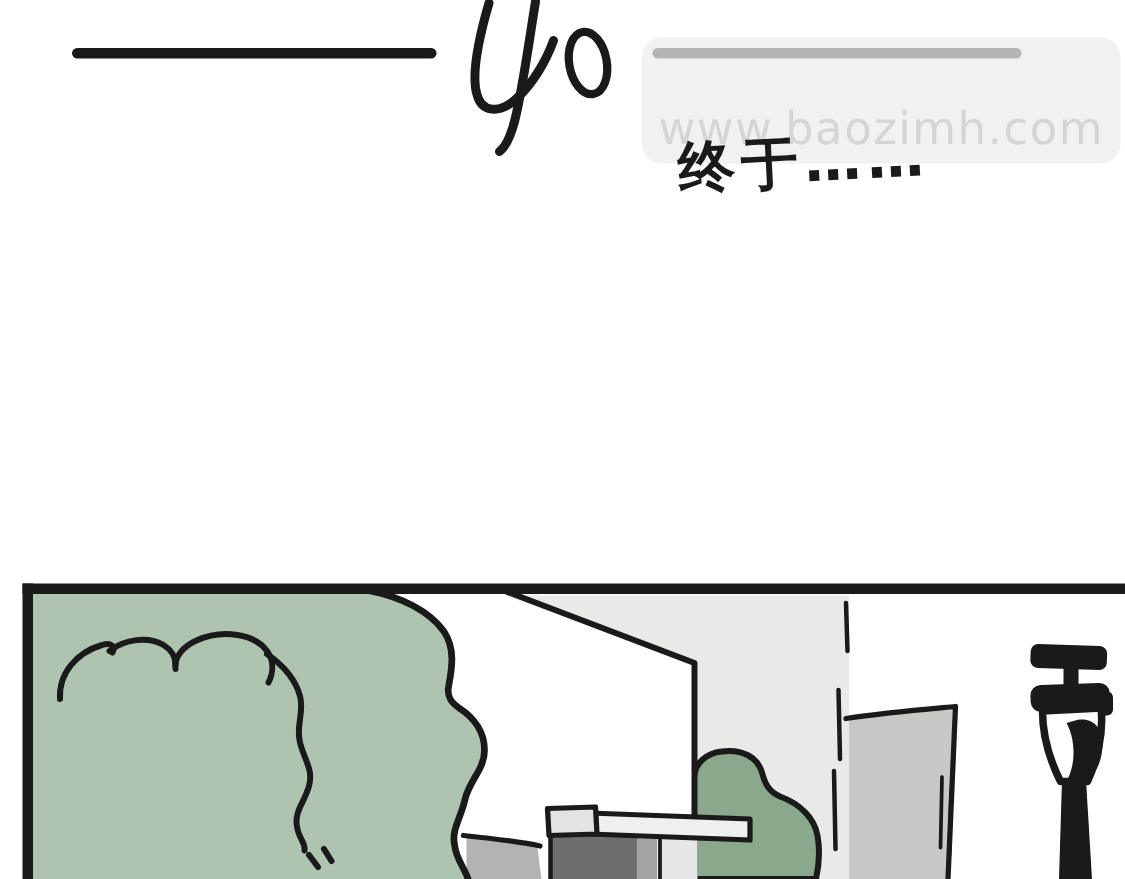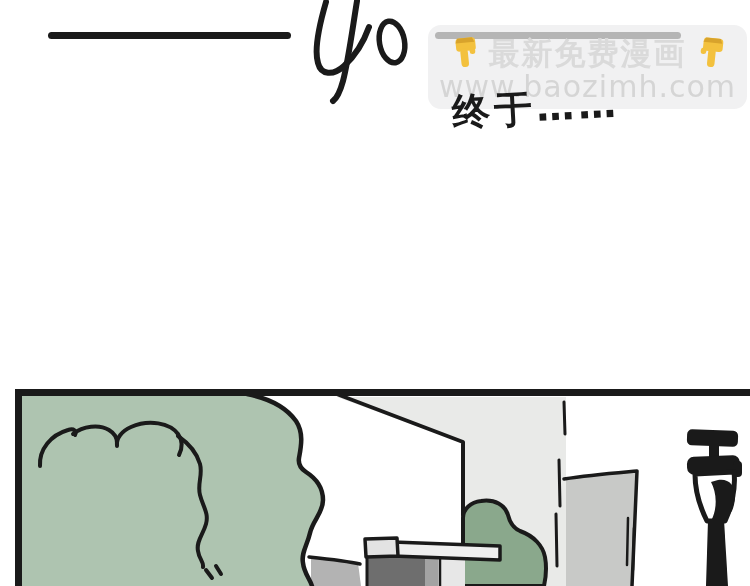--- a/index.html
+++ b/index.html
@@ -37,39 +37,20 @@
   <g class="ink-line" stroke="#1a1a1a">
     <path d="M 326,2 C 319,26 314,50 318,63 C 321,75 333,76 344,66 C 355,56 364,41 369,27" stroke-width="6"></path>
     <path d="M 357,1 C 352,32 348,62 343,81 C 340,92 337,98 333,101" stroke-width="6"></path>
     <ellipse cx="392" cy="42" rx="12.5" ry="21" transform="rotate(-10 392 42)" stroke-width="5.5" fill="none"></ellipse>
   </g>
 </svg>
 <span class="visually-hidden">40</span>
 
 <div class="abs" id="wm-box" style="background: rgb(241, 241, 242);">
   <div class="abs" id="wm-bar" style="background: rgb(181, 181, 181);"></div>
-  <div class="abs" id="wm-row1">
-    <svg width="30" height="36" viewBox="0 0 32 38">
-      <g transform="rotate(-6 16 18)">
-        <path d="M 7,7 Q 7,3 11,3 L 24,3 Q 28,3 28,7 L 28,14 Q 28,17 24,17 L 11,17 Q 7,17 7,14 Z" fill="#f3c13e"></path>
-        <path d="M 9,3 L 25,3 L 27,8 L 7,8 Z" fill="#d8a32c"></path>
-        <rect x="11" y="14" width="8" height="20" rx="4" fill="#f3c13e"></rect>
-        <rect x="21" y="14" width="6" height="7" rx="3" fill="#f3c13e"></rect>
-      </g>
-    </svg>
-    <span class="wm-text" style="color: rgb(218, 218, 218);">最新免费漫画</span>
-    <svg width="30" height="36" viewBox="0 0 32 38">
-      <g transform="rotate(6 16 18)">
-        <path d="M 7,7 Q 7,3 11,3 L 24,3 Q 28,3 28,7 L 28,14 Q 28,17 24,17 L 11,17 Q 7,17 7,14 Z" fill="#f3c13e"></path>
-        <path d="M 9,3 L 25,3 L 27,8 L 7,8 Z" fill="#d8a32c"></path>
-        <rect x="13" y="14" width="8" height="20" rx="4" fill="#f3c13e"></rect>
-        <rect x="5" y="14" width="6" height="7" rx="3" fill="#f3c13e"></rect>
-      </g>
-    </svg>
-  </div>
   <div class="abs" id="wm-row2" style="color: rgb(213, 213, 213);">www.baozimh.com</div>
 </div>
 
 <div class="abs" id="caption" style="color: rgb(26, 26, 26);">终于……</div>
 
 <svg class="abs" id="panel-svg" width="750" height="198" viewBox="0 388 750 198">
 
   <path d="M 337,397 L 566,397 L 566,586 L 463,586 L 463,443 Z" fill="#e9eae8"></path>
 
   <g class="ink-line" stroke="#1a1a1a" stroke-width="3">

